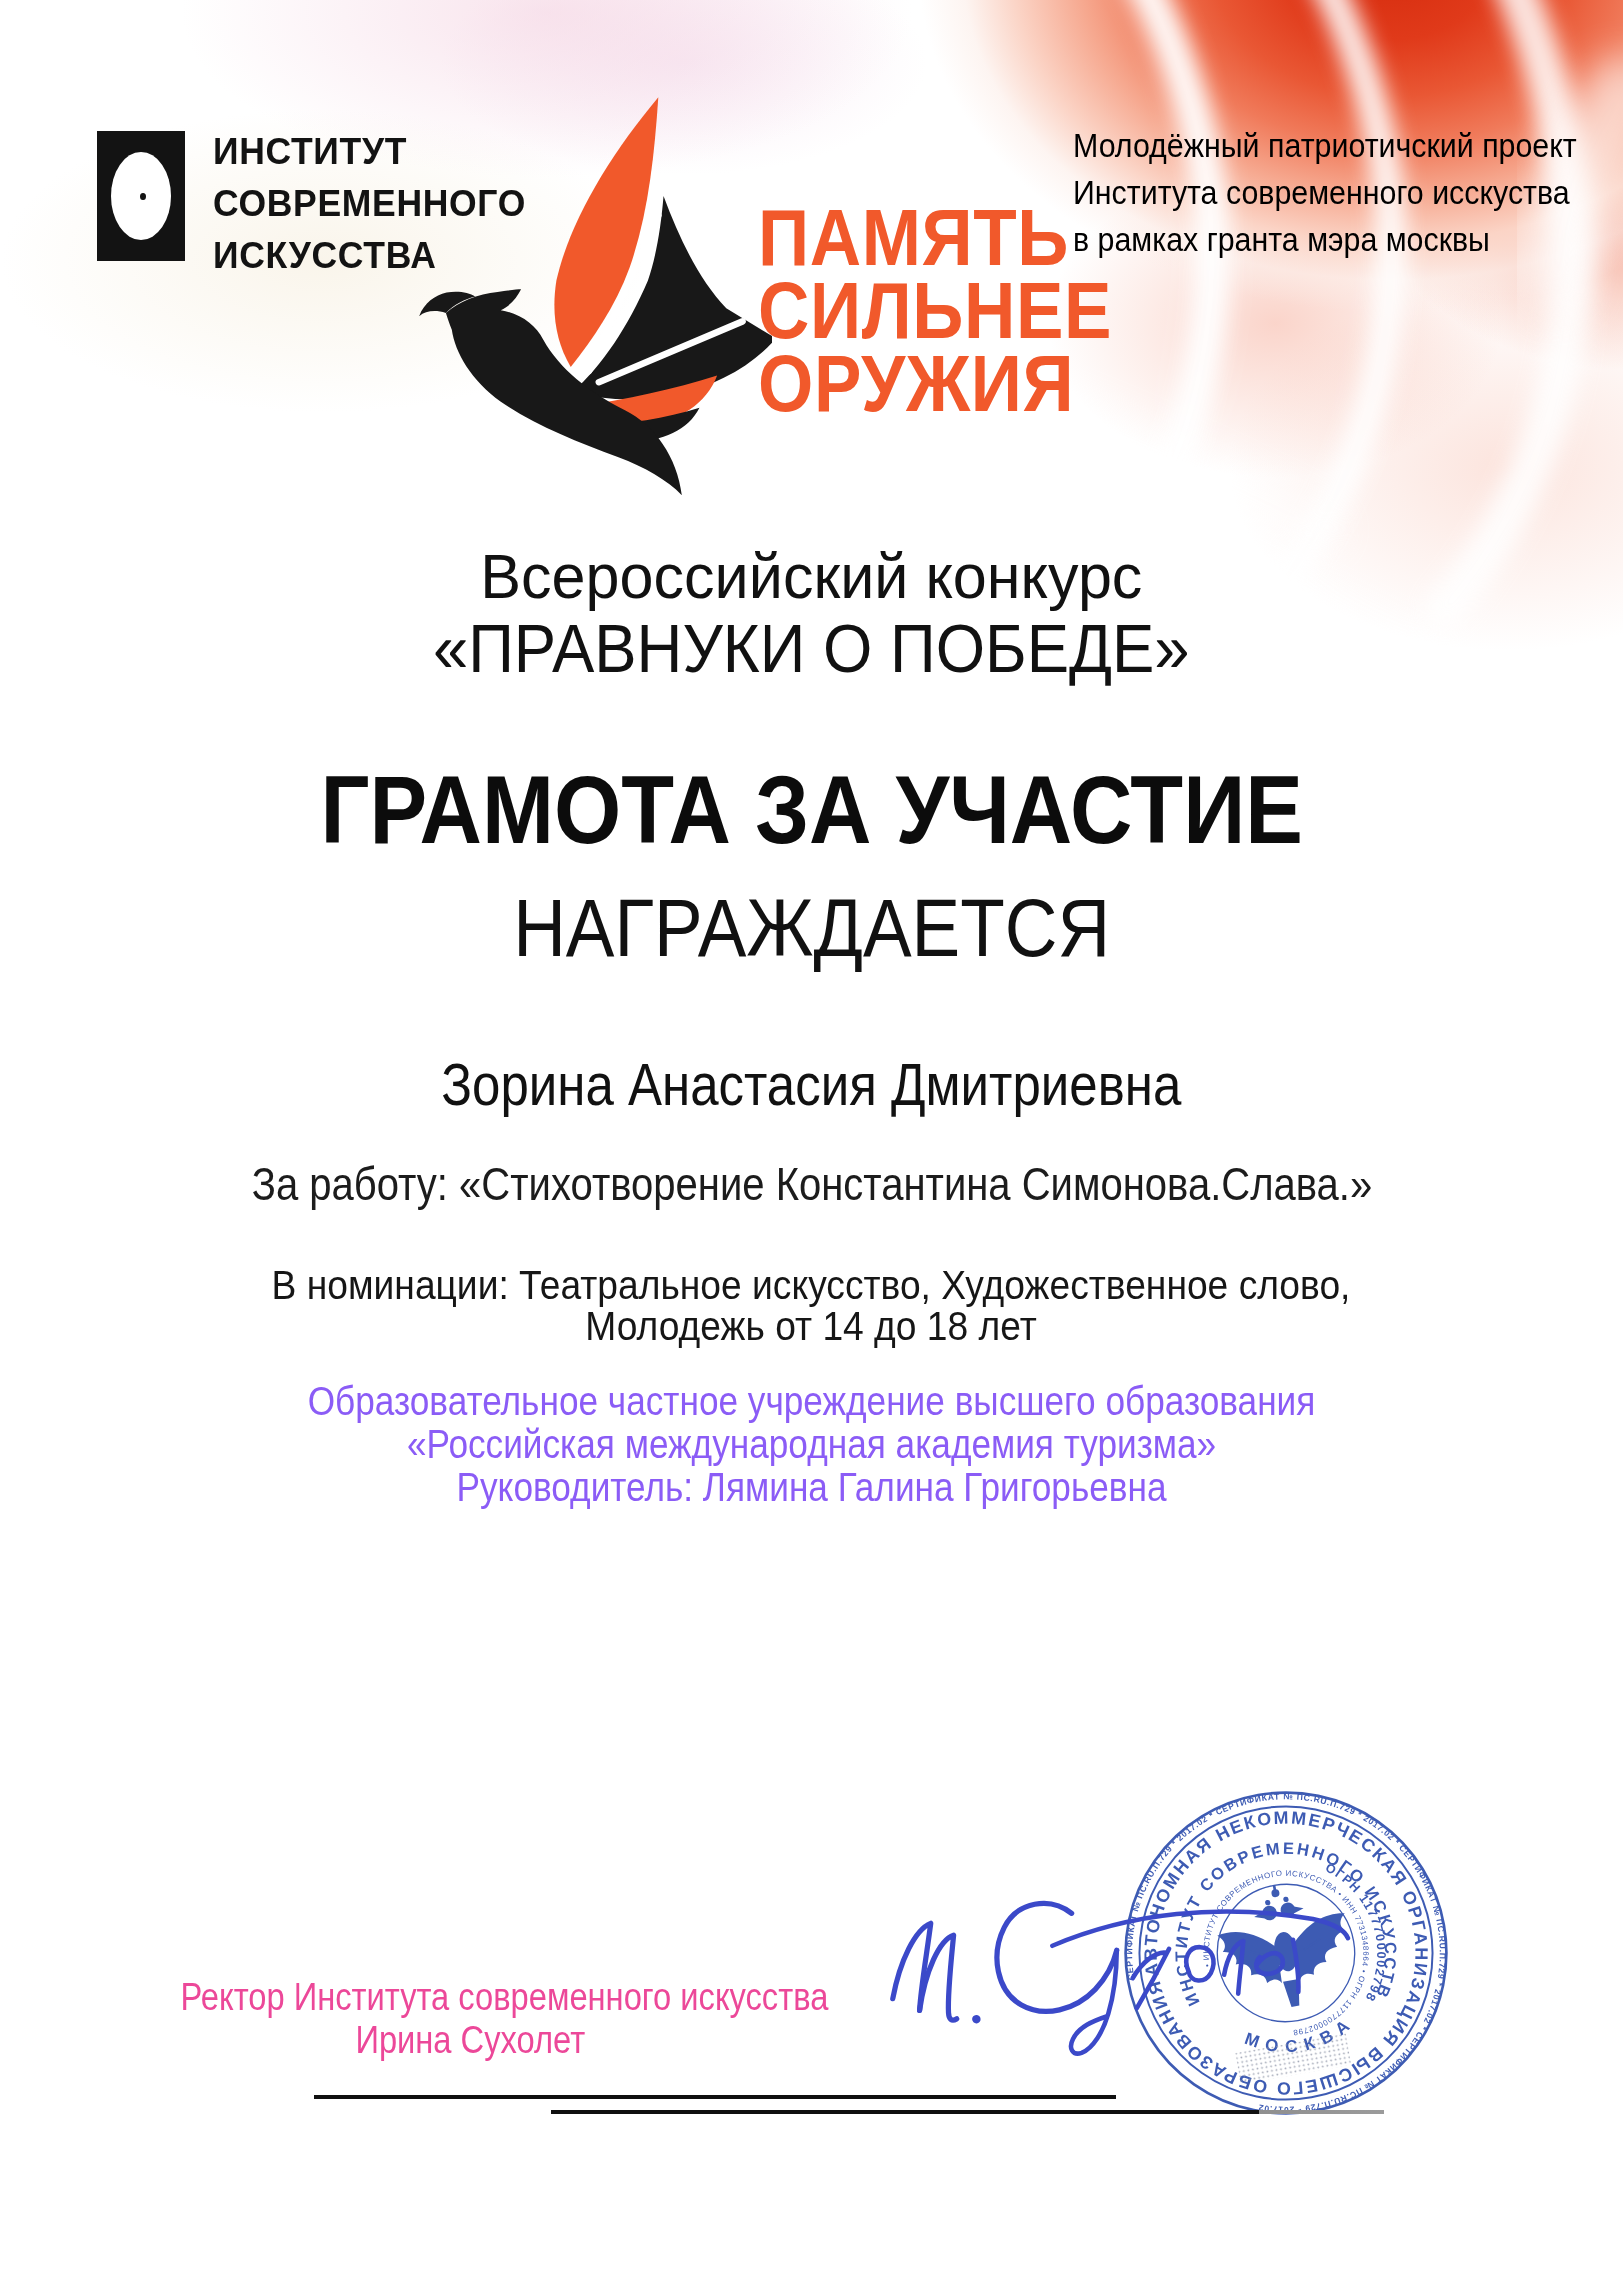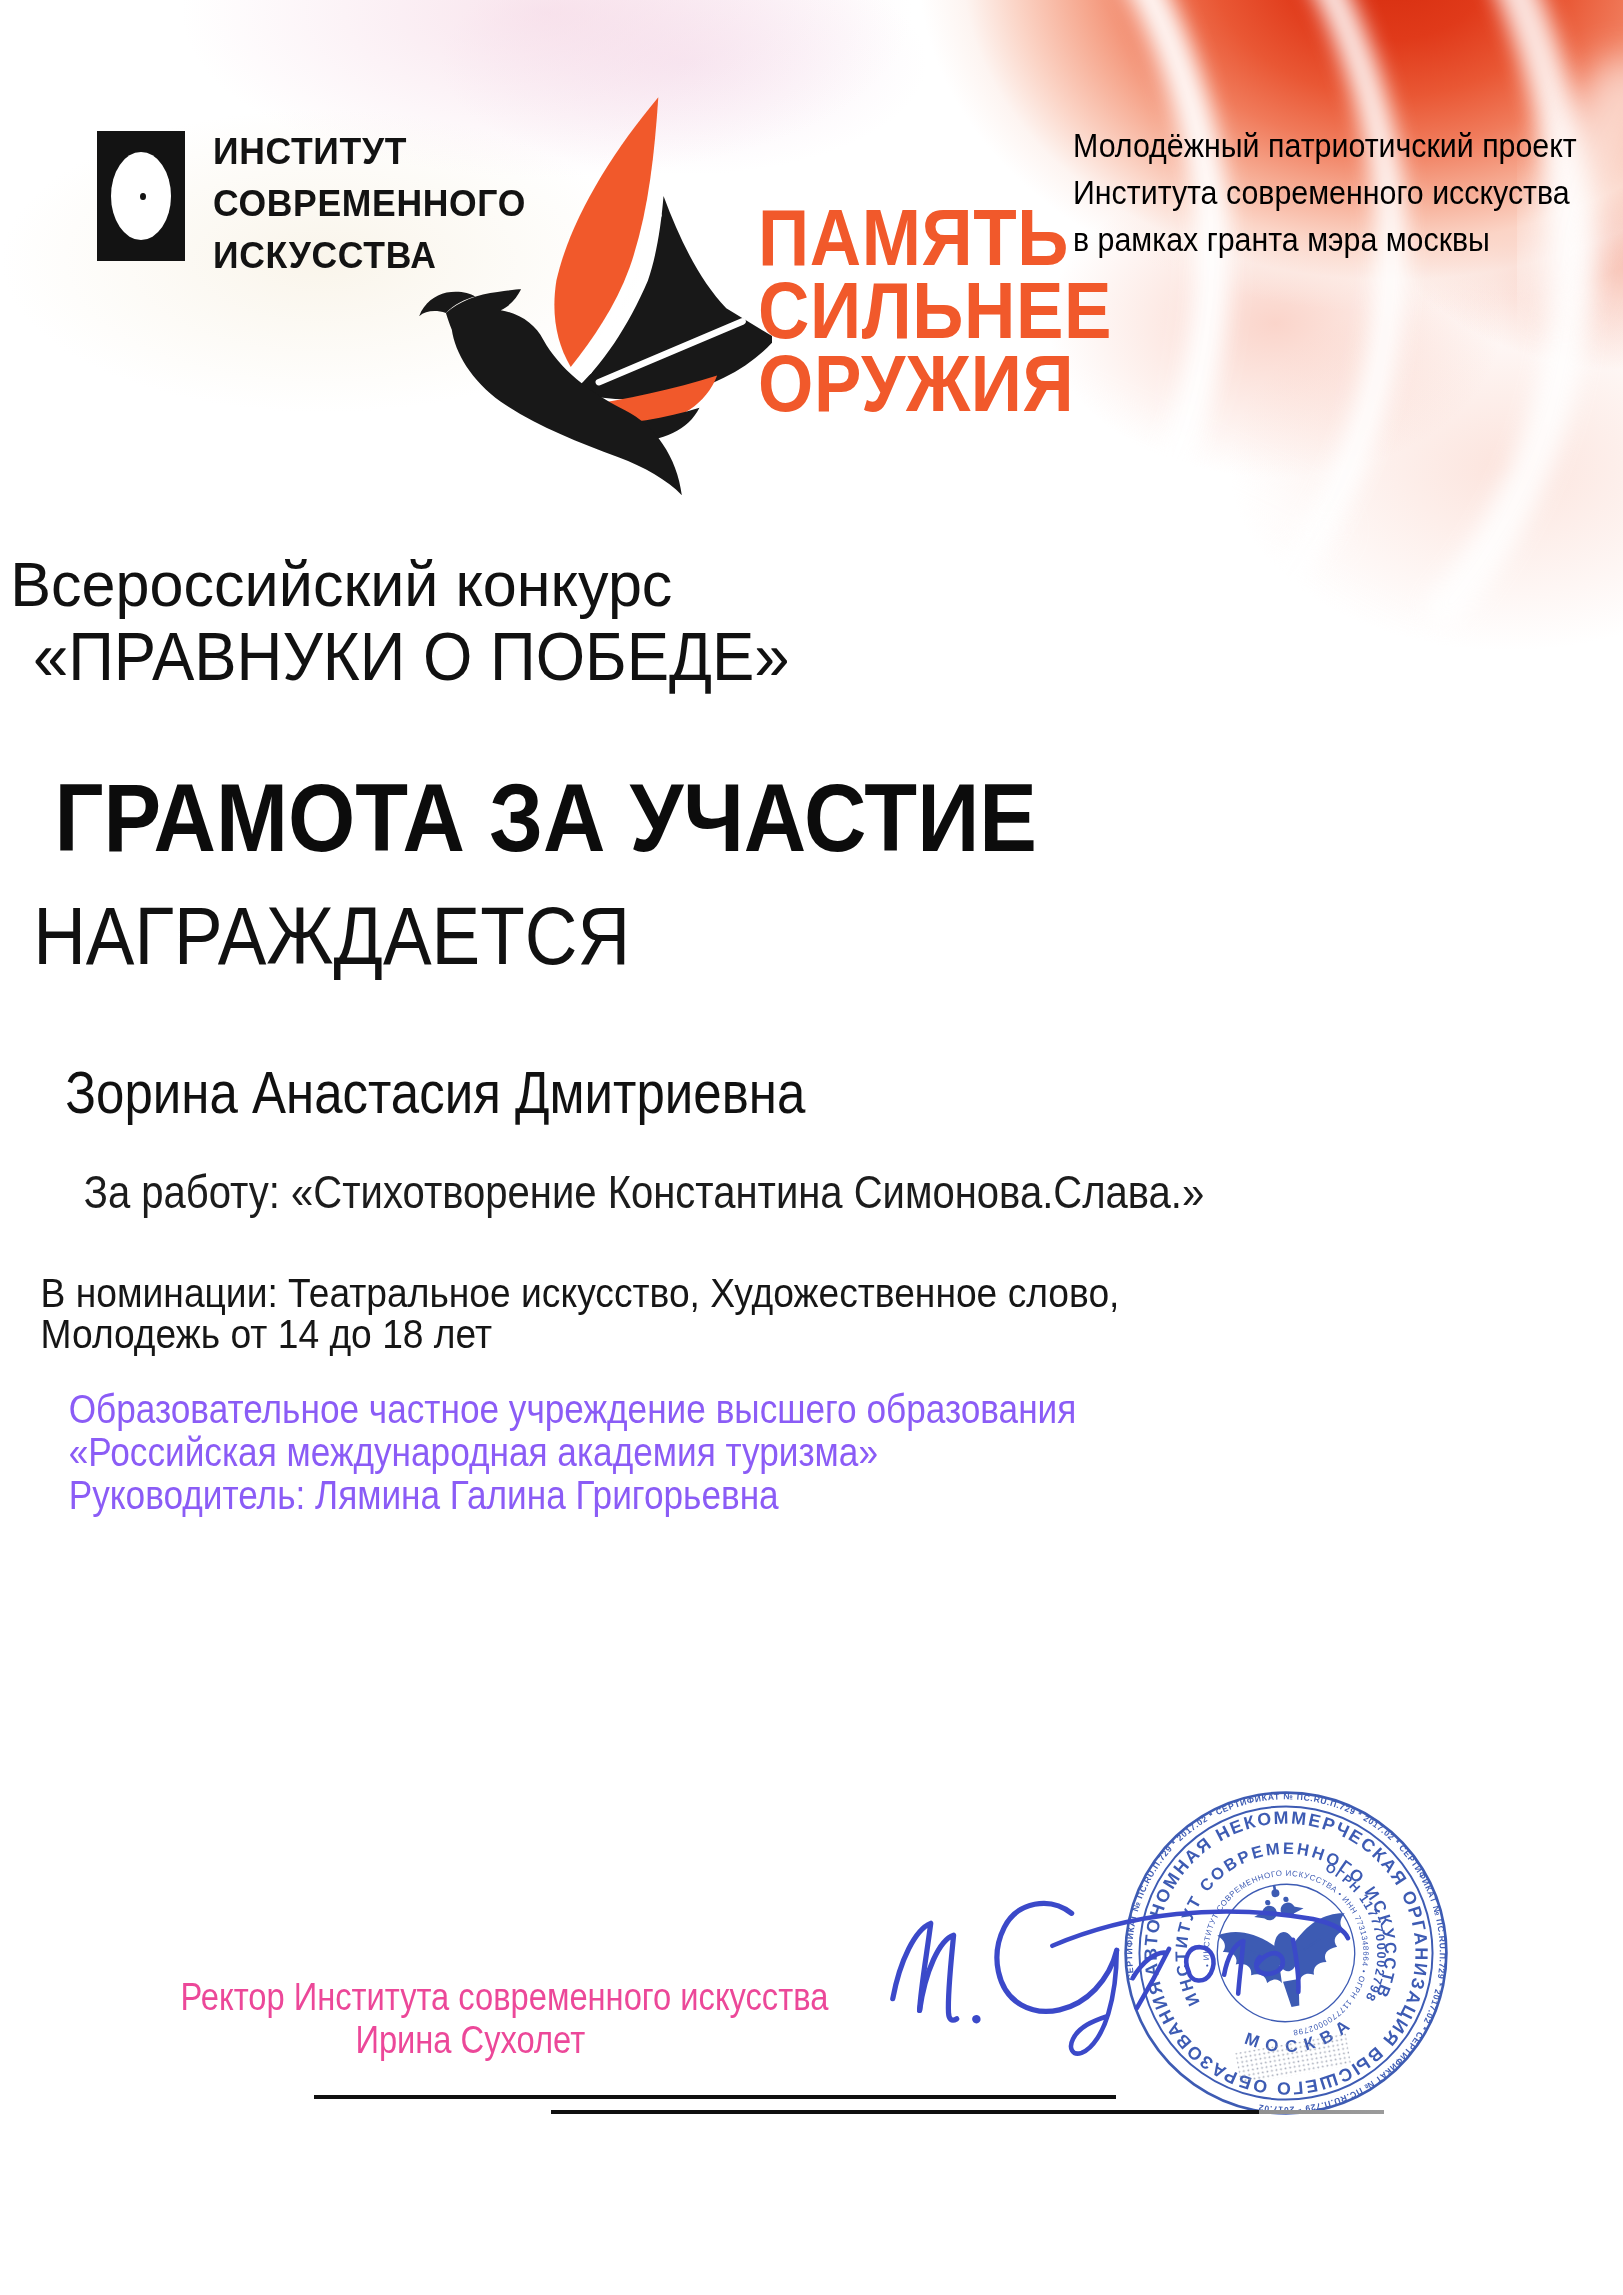--- a/index.html
+++ b/index.html
@@ -15,21 +15,21 @@
       radial-gradient(ellipse 28% 26% at 55% 10%, rgba(238,203,228,.35) 0%, rgba(255,255,255,0) 70%);
   }
   .bg-red { position:absolute; left:850px; top:0; width:773px; height:850px; pointer-events:none;
     background:
       radial-gradient(ellipse 72% 48% at 70% -4%, #d62c0e 0%, #e03a1a 18%, #e95734 32%, #f07a5a 44%, #f6a88f 56%, #fbd4c6 68%, rgba(252,236,230,.55) 77%, rgba(255,255,255,0) 85%),
       radial-gradient(ellipse 46% 34% at 100% 18%, rgba(233,85,55,.70) 0%, rgba(240,130,100,.40) 45%, rgba(255,255,255,0) 75%),
       radial-gradient(ellipse 42% 26% at 55% 38%, rgba(246,170,150,.50) 0%, rgba(255,255,255,0) 70%),
       radial-gradient(ellipse 50% 30% at 85% 55%, rgba(248,195,180,.45) 0%, rgba(255,255,255,0) 72%);
   }
   .swirls { position:absolute; left:850px; top:0; pointer-events:none; }
-  .center-line { position:absolute; left:0; width:100%; text-align:left; white-space:nowrap; color:#111;margin-top:8px; }
+  .center-line { position:absolute; left:0; width:100%; text-align:center; white-space:nowrap; color:#111; }
   .center-line > span { display:inline-block; transform-origin:center top; }
 
   
   .inst-box { position:absolute; left:97px; top:131px; width:88px; height:130px; background:#131313; }
   .inst-oval { position:absolute; left:13.7px; top:21px; width:60px; height:88px; background:#ffffff; border-radius:50%; }
   .inst-dot { position:absolute; left:29px; top:41px; width:5.9px; height:7.2px; background:#131313; border-radius:50%; }
   .inst-text { position:absolute; left:213px; top:126px; font-size:37px; font-weight:bold; line-height:52px;
                letter-spacing:0.7px; color:#131313; transform:scaleX(.96); transform-origin:left top; white-space:nowrap; }
 
   

